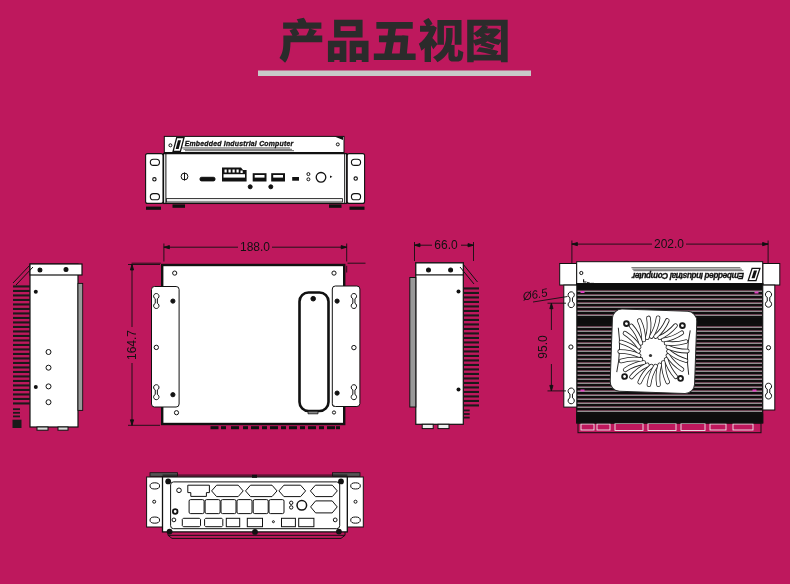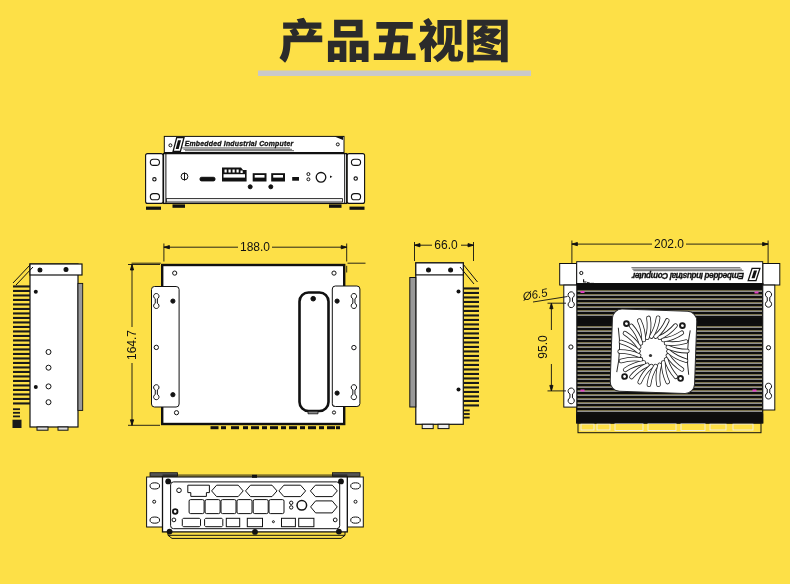--- a/index.html
+++ b/index.html
@@ -1,16 +1,16 @@
 <!DOCTYPE html>
 <html><head>
 <meta charset="utf-8">
 <style>
   html,body{margin:0;padding:0;background:#fff;}
-  #page{position:relative;width:790px;height:584px;background:#fde047;overflow:hidden;
+  #page{position:relative;width:790px;height:584px;background:#be185d;overflow:hidden;
         font-family:"Liberation Sans", sans-serif;}
   svg{position:absolute;left:0;top:0;}
 </style>
 </head>
 <body>
 <div id="page">
 <svg width="790" height="584" viewBox="0 0 790 584">
 <defs>
   <pattern id="fins" width="10" height="4" patternUnits="userSpaceOnUse">
     <rect x="0" y="0" width="10" height="2.6" fill="#0e0e0e"></rect>

